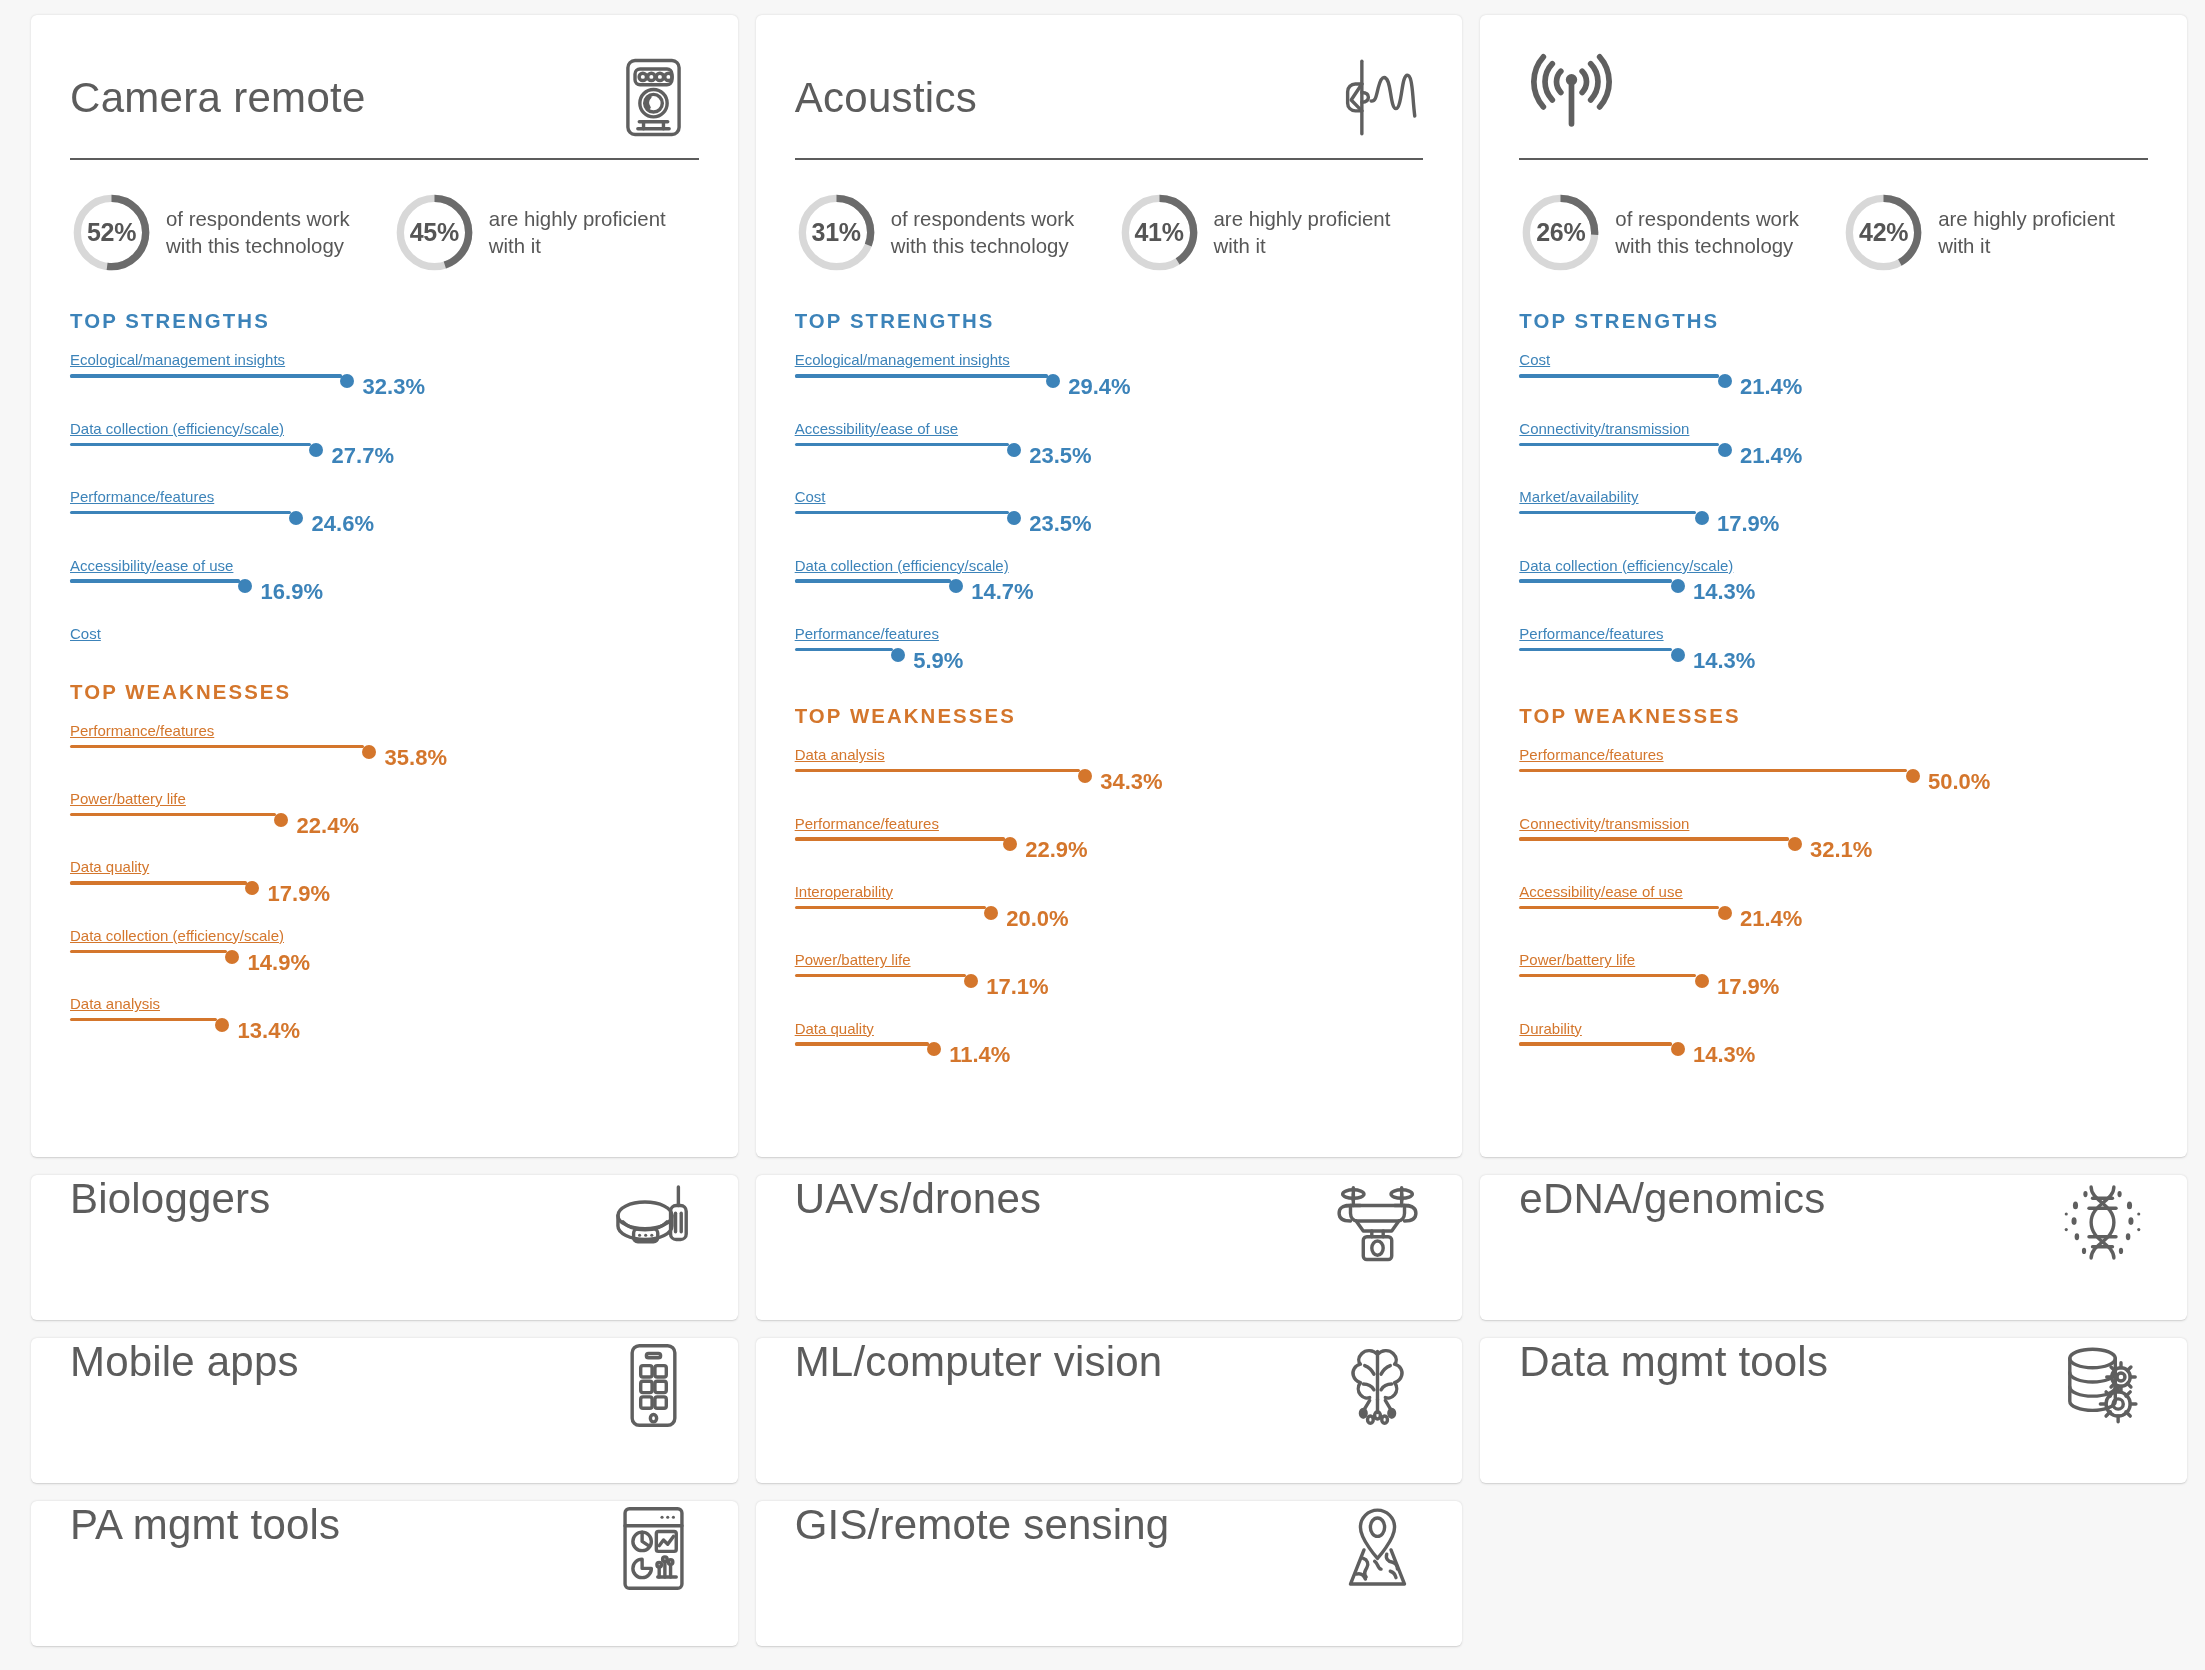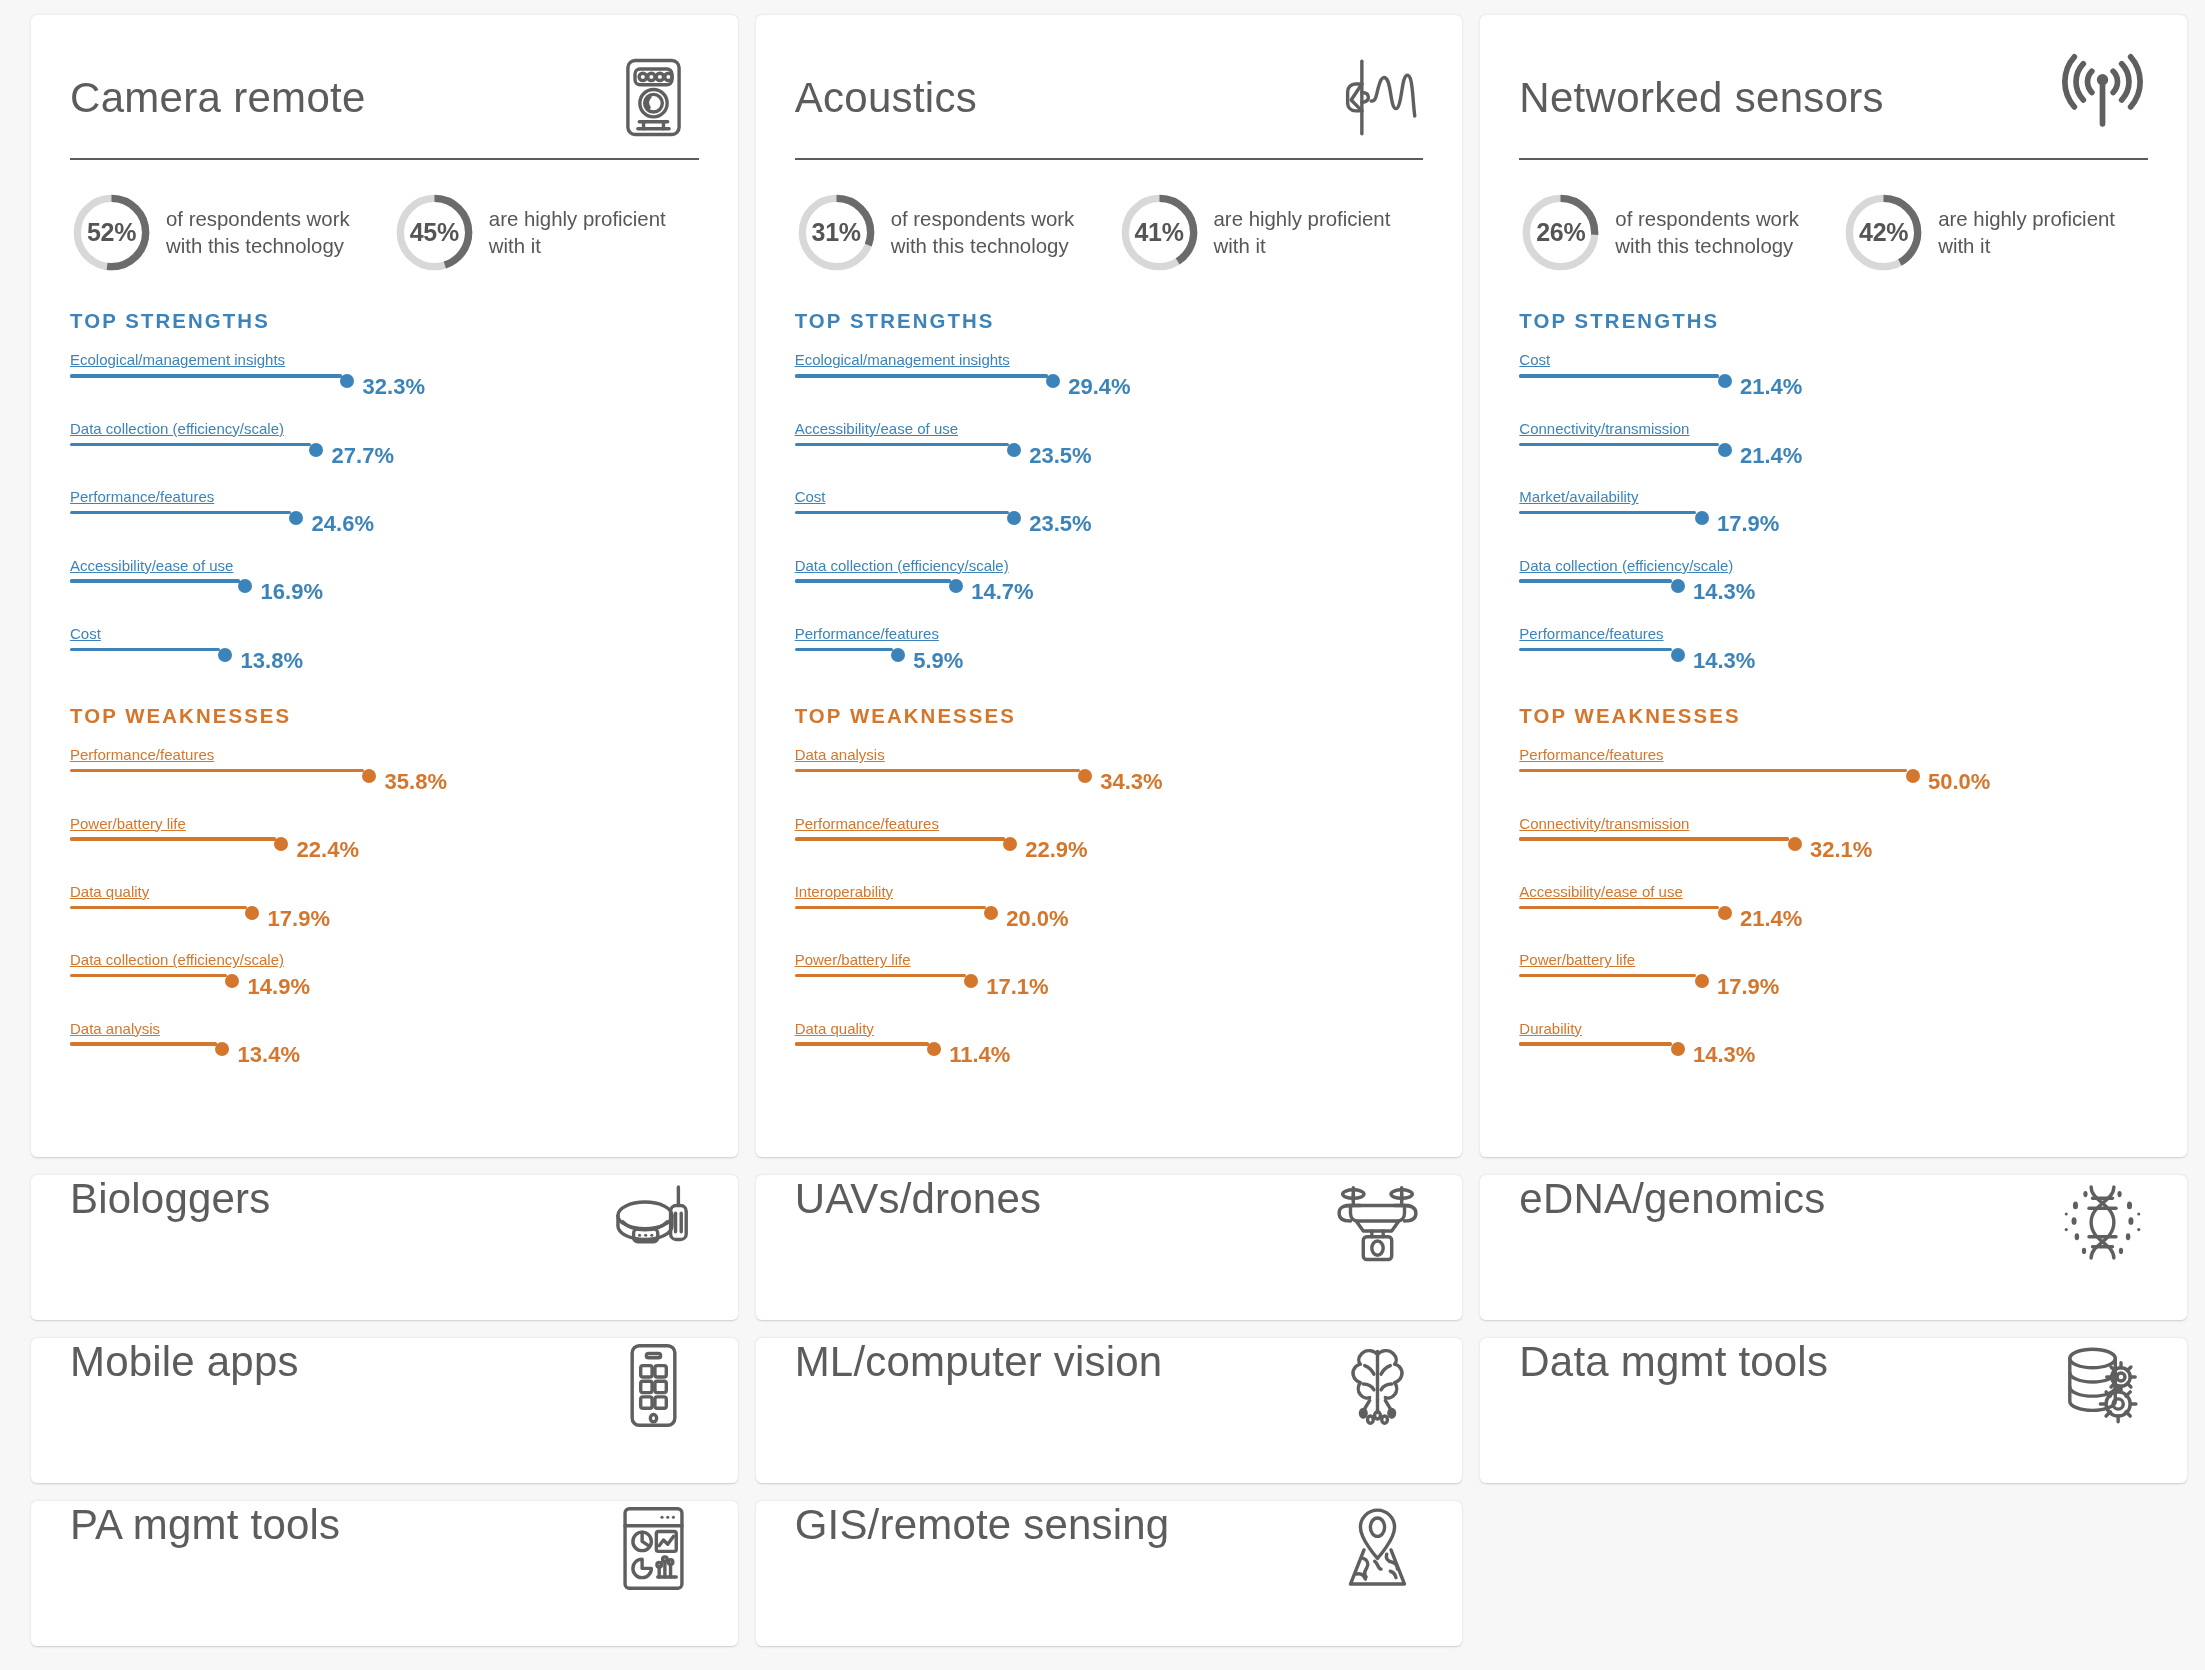--- a/index.html
+++ b/index.html
@@ -241,25 +241,20 @@
           <div class="item">
             <div class="item-label">Accessibility/ease of use</div>
             <div class="item-bar">
               <div class="bar-line" style="width:170px"></div>
               <div class="bar-dot"></div>
               <div class="bar-val">16.9%</div>
             </div>
           </div>
           <div class="item">
             <div class="item-label">Cost</div>
-            <div class="item-bar">
-              <div class="bar-line" style="width:150px"></div>
-              <div class="bar-dot"></div>
-              <div class="bar-val">13.8%</div>
-            </div>
           </div>
         </div>
         <div class="sec-block orange">
           <div class="section-head sec-weaknesses">TOP WEAKNESSES</div>
           <div class="item">
             <div class="item-label">Performance/features</div>
             <div class="item-bar">
               <div class="bar-line" style="width:294px"></div>
               <div class="bar-dot"></div>
               <div class="bar-val">35.8%</div>
@@ -417,21 +412,20 @@
             <div class="item-bar">
               <div class="bar-line" style="width:134px"></div>
               <div class="bar-dot"></div>
               <div class="bar-val">11.4%</div>
             </div>
           </div>
         </div>
       </div>
       <div class="card tech-card">
         <div class="tech-head">
-          <div class="tech-title">Networked sensors</div>
           <div class="tech-icon">
             <svg width="91" height="91" viewBox="0 0 64 64" fill="none" stroke="#5f5f5f" stroke-width="2.4" stroke-linecap="round" stroke-linejoin="round">
               <path d="M32 22.5v28" stroke-width="4"></path>
               <circle cx="32" cy="19.5" r="4" fill="#5f5f5f" stroke="none"></circle>
               <path d="M39.5 13.6a10.5 10.5 0 0 1 0 14.8" stroke-width="4"></path>
               <path d="M24.5 13.6a10.5 10.5 0 0 0 0 14.8" stroke-width="4"></path>
               <path d="M45.5 8.3a18.3 18.3 0 0 1 0 25.4" stroke-width="4"></path>
               <path d="M18.5 8.3a18.3 18.3 0 0 0 0 25.4" stroke-width="4"></path>
               <path d="M51.8 3.4a26.5 26.5 0 0 1 0 35.2" stroke-width="4"></path>
               <path d="M12.2 3.4a26.5 26.5 0 0 0 0 35.2" stroke-width="4"></path>

